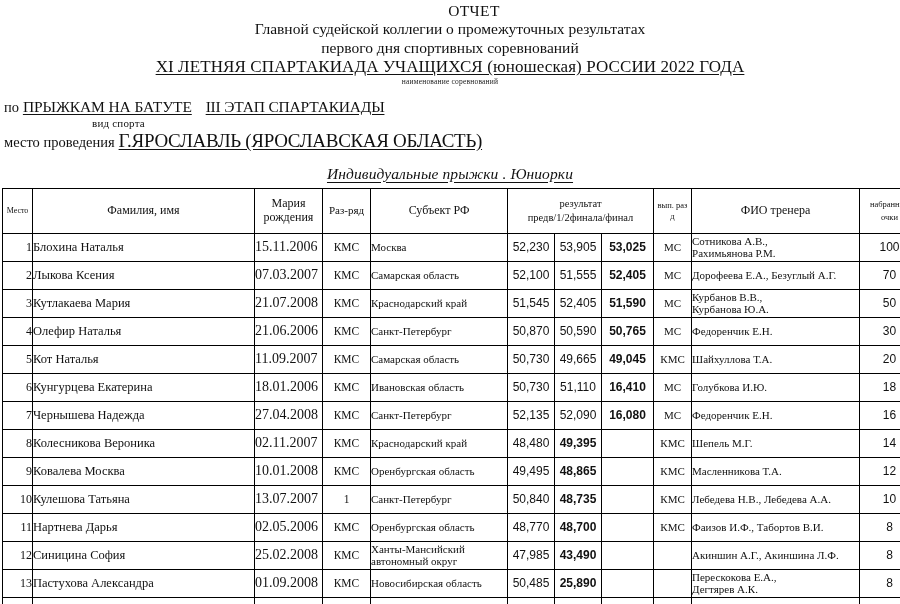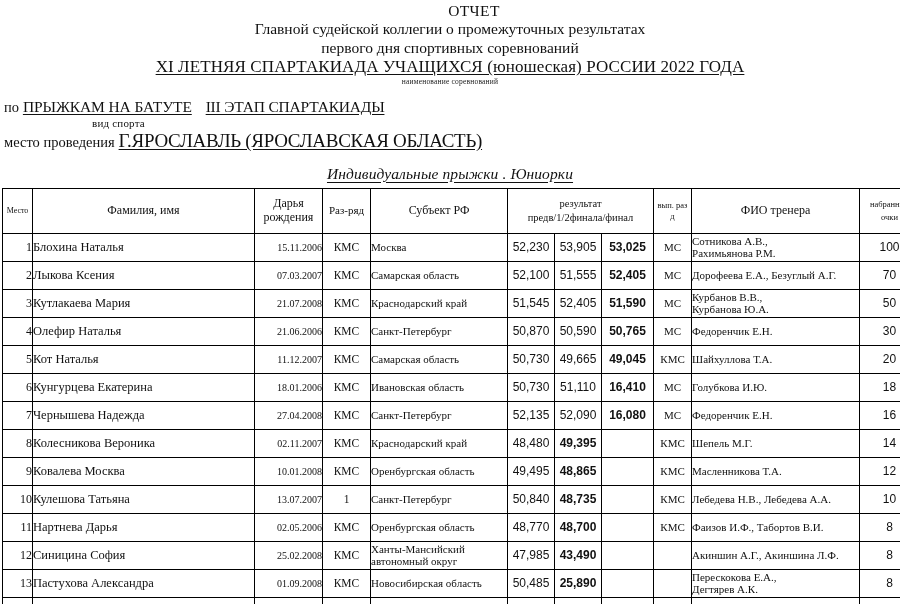--- a/index.html
+++ b/index.html
@@ -155,22 +155,22 @@
     font-size: 12px;
     vertical-align: bottom;
     padding-bottom: 1px;
   }
   td.name {
     padding-left: 4px;
     font-size: 12.5px;
     white-space: nowrap;
   }
   td.dob {
-    text-align: right;
-    font-size: 10px;
+    text-align: left;
+    font-size: 14px;
   }
   td.rank {
     text-align: center;
     font-size: 11.5px;
   }
   td.region {
     padding-left: 4px;
     font-size: 11px;
     line-height: 1.12;
   }
@@ -242,21 +242,21 @@
       <col class="c-vrank">
         <col class="c-coach">
         <col class="c-points">
     </colgroup>
     <thead>
       <tr>
         <th class="h-place">Место</th>
         <th class="h-name">Фамилия,  имя</th>
         <th class="h-dob">
           <span class="two-line">
-            <span>Дарья</span>
+            <span>Мария</span>
             <span>рождения</span>
           </span>
         </th>
         <th class="h-rank">Раз-ряд</th>
         <th class="h-region">Субъект РФ</th>
         <th class="h-result" colspan="3">
           <span class="two-line">
             <span>результат</span>
             <span>предв/1/2финала/финал</span>
           </span>
@@ -331,21 +331,21 @@
           <td class="res">50,870</td>
           <td class="res">50,590</td>
           <td class="res final">50,765</td>
           <td class="vrank">МС</td>
           <td class="coach">Федоренчик Е.Н.</td>
           <td class="points">30</td>
         </tr>
         <tr>
           <td class="place">5</td>
           <td class="name">Кот Наталья</td>
-          <td class="dob">11.12.2007</td>
+          <td class="dob">11.09.2007</td>
           <td class="rank">КМС</td>
           <td class="region">Самарская область</td>
           <td class="res">50,730</td>
           <td class="res">49,665</td>
           <td class="res final">49,045</td>
           <td class="vrank">КМС</td>
           <td class="coach">Шайхуллова Т.А.</td>
           <td class="points">20</td>
         </tr>
         <tr>

